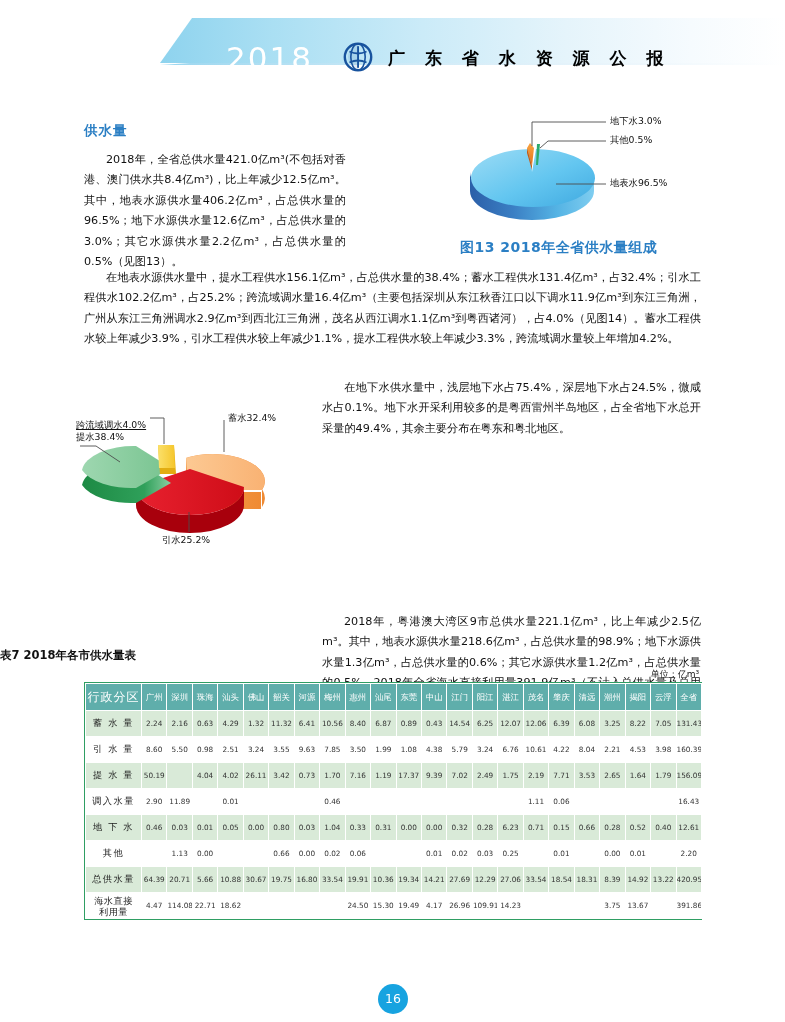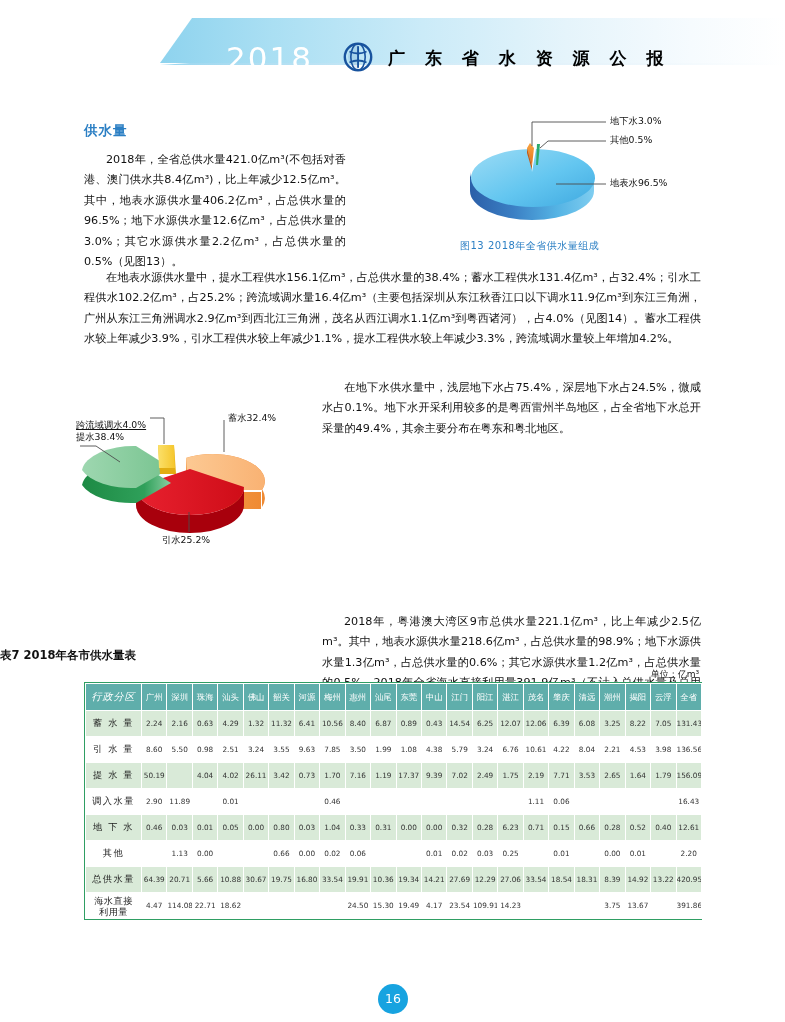--- a/index.html
+++ b/index.html
@@ -53,21 +53,21 @@
 
   .para1{position:absolute;left:84px;top:150px;width:262px;}
   .para2{position:absolute;left:84px;top:268px;width:617px;}
   .para3{position:absolute;left:322px;top:378px;width:379px;}
   .para4{position:absolute;left:322px;top:612px;width:379px;}
 
   
   .fig13{position:absolute;left:444px;top:108px;width:300px;height:148px;}
   .fig13 .cap{
     position:absolute;left:16px;top:131px;
-    font-size:10px;font-weight:normal;color:#2b7fc4;letter-spacing:.5px;
+    font-size:14px;font-weight:bold;color:#2b7fc4;letter-spacing:.5px;
   }
   .lbl{position:absolute;font-size:9.3px;color:#111;white-space:nowrap;}
 
   
   .fig14{position:absolute;left:76px;top:412px;width:270px;height:200px;}
   .fig14 .cap{
     position:absolute;left:8px;top:148px;width:250px;
     font-size:11px;font-weight:bold;color:#2b7fc4;letter-spacing:.5px;
     text-align:center;line-height:18px;
   }
@@ -93,21 +93,21 @@
     border:0.6px solid #ffffff;
     text-align:center;vertical-align:middle;
     height:25px;padding:0;
     overflow:hidden;white-space:nowrap;
   }
   table.data thead th{
     background:#5faeab;color:#ffffff;
     font-size:8.4px;font-weight:normal;height:26px;
     letter-spacing:0px;
   }
-  table.data thead th.rowhead{font-size:10px;letter-spacing:1px;font-style:italic;}
+  table.data thead th.rowhead{font-size:12px;letter-spacing:1px;}
   table.data tbody tr.odd td{background:#d9ead8;}
   table.data tbody tr.even td{background:#ffffff;}
   table.data td.rowlabel{
     font-size:9.2px;color:#1a1a1a;letter-spacing:1.5px;
   }
   table.data td.rowlabel.two{letter-spacing:0.5px;line-height:11px;}
   col.c-label{width:56px;}
 
   
   .pagenum{
@@ -349,21 +349,21 @@
           <td>4.38</td>
           <td>5.79</td>
           <td>3.24</td>
           <td>6.76</td>
           <td>10.61</td>
           <td>4.22</td>
           <td>8.04</td>
           <td>2.21</td>
           <td>4.53</td>
           <td>3.98</td>
-          <td>136.56</td>
+          <td>160.39</td>
         </tr>
         <tr class="odd">
           <td class="rowlabel">提 水 量</td>
           <td>50.19</td>
           <td></td>
           <td>4.04</td>
           <td>4.02</td>
           <td>26.11</td>
           <td>3.42</td>
           <td>0.73</td>
@@ -490,21 +490,21 @@
           <td>22.71</td>
           <td>18.62</td>
           <td></td>
           <td></td>
           <td></td>
           <td></td>
           <td>24.50</td>
           <td>15.30</td>
           <td>19.49</td>
           <td>4.17</td>
-          <td>23.54</td>
+          <td>26.96</td>
           <td>109.91</td>
           <td>14.23</td>
           <td></td>
           <td></td>
           <td></td>
           <td>3.75</td>
           <td>13.67</td>
           <td></td>
           <td>391.86</td>
         </tr>

